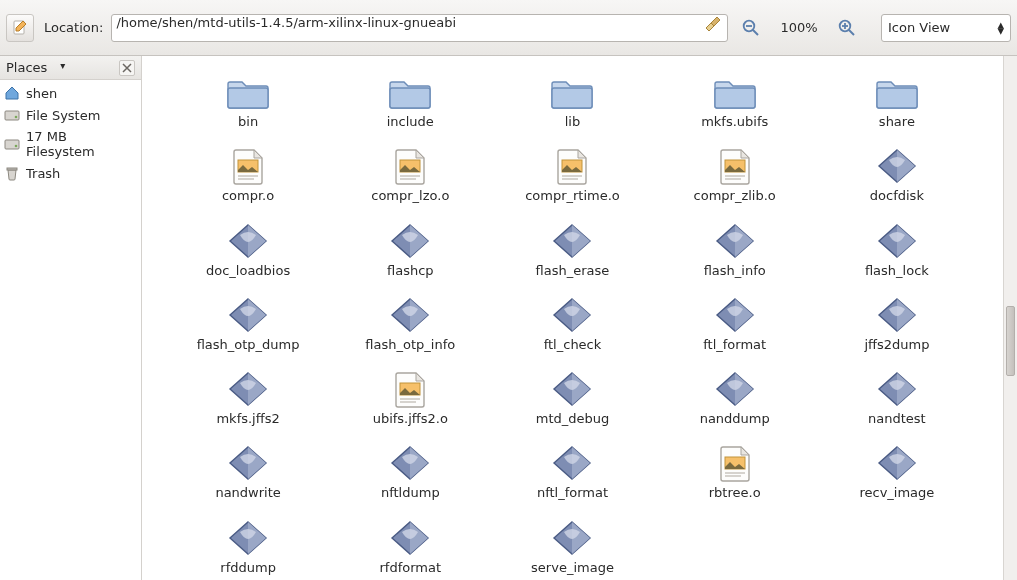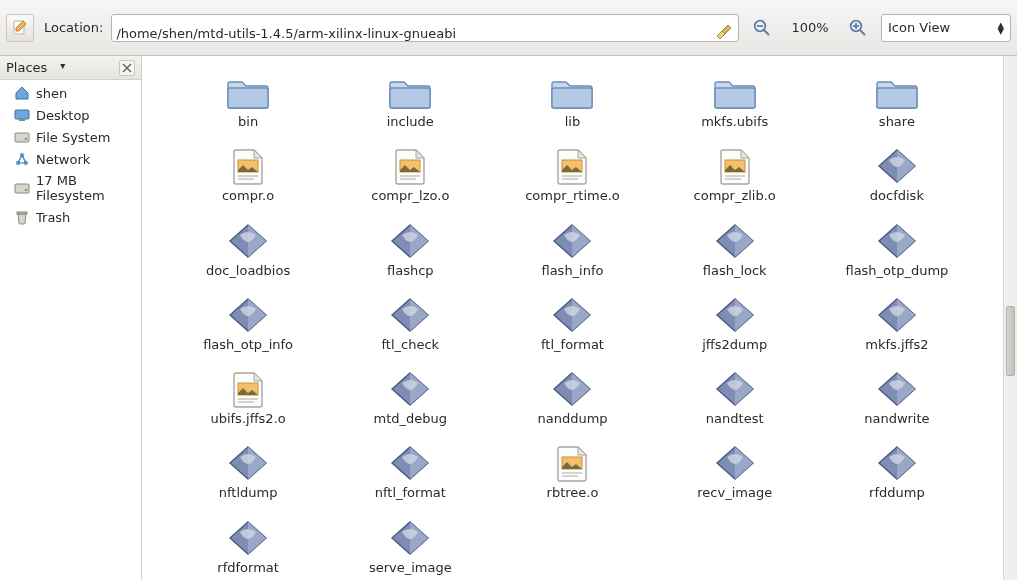--- a/index.html
+++ b/index.html
@@ -1,37 +1,37 @@
 <!DOCTYPE html>
 <html><head>
 <meta charset="utf-8">
 <style>
 * { box-sizing: border-box; margin: 0; padding: 0; font-family: "DejaVu Sans", "Liberation Sans", sans-serif; font-size: 13px; color: #2a2a2a; }
 body { width: 1017px; height: 580px; background: #fff; overflow: hidden; display: flex; flex-direction: column; }
 .toolbar { height: 56px; background: linear-gradient(to bottom, #f7f6f5, #e9e7e4); border-bottom: 1px solid #c6c3bf; display: flex; align-items: center; padding: 0 6px; gap: 6px; }
 .tb-btn { width: 28px; height: 28px; border: 1px solid #c9c6c2; border-radius: 3px; background: linear-gradient(to bottom,#fcfbfa,#e4e1de); display:flex; align-items:center; justify-content:center; cursor:pointer; }
 .tb-btn svg { width:18px; height:18px; }
 .loc-label { margin: 0 2px 0 4px; }
-.loc-field { flex: 1; display:flex; align-items:flex-end; height:28px; background:#fff; border:1px solid #b7b4b0; border-radius:3px; padding:0 4px; }
+.loc-field { flex: 1; display:flex; align-items:flex-start; height:28px; background:#fff; border:1px solid #b7b4b0; border-radius:3px; padding:0 4px; }
 .loc-field input { flex:1; border:none; outline:none; font-size:13px; background:transparent; }
 .broom { width:18px; height:18px; }
 .zoom-group { display:flex; align-items:center; gap:16px; margin-left:6px; }
 .zoom-btn { width:22px; height:22px; display:flex; align-items:center; justify-content:center; cursor:pointer; }
 .zoom-btn svg{width:18px;height:18px;}
 .zoom-label { min-width:42px; text-align:center; }
-.view-select { width:130px; height:28px; background:#fff; border:1px solid #b7b4b0; border-radius:3px; display:flex; align-items:center; justify-content:space-between; padding:0 6px; margin-left:6px; cursor:pointer;}
+.view-select { width:130px; height:28px; background:#fff; border:1px solid #b7b4b0; border-radius:3px; display:flex; align-items:center; justify-content:space-between; padding:0 6px; margin-left:17px; cursor:pointer;}
 .view-select .spinner { display:flex; flex-direction:column; line-height:6px; font-size:9px; color:#666;}
 .main { flex:1; display:flex; overflow:hidden; }
 .sidebar { width:142px; background:#fff; border-right:1px solid #d4d1cd; display:flex; flex-direction:column; }
 .places-header { height:24px; background:linear-gradient(to bottom,#f3f2f0,#e6e4e1); border-bottom:1px solid #d4d1cd; display:flex; align-items:center; justify-content:space-between; padding:0 6px;}
 .places-header .label{ font-weight:400; display:flex; align-items:flex-start; gap:13px;}
 .places-header .chev{ font-size:10px;}
 .places-header .close{ width:16px;height:16px; border:1px solid #c9c6c2; border-radius:2px; display:flex;align-items:center;justify-content:center; cursor:pointer; background:#f6f5f3;}
 .places-list { padding:2px 0; }
-.place-item { display:flex; align-items:center; gap:6px; padding:3px 14px; cursor:pointer; }
+.place-item { display:flex; align-items:center; gap:6px; padding:3px 4px; cursor:pointer; }
 .place-item .pi-icon{ width:16px; height:16px; flex-shrink:0; display:flex;align-items:center;justify-content:center;}
 .content-wrap{ flex:1; position:relative; background:#fff; overflow:hidden;}
 .content { position:absolute; inset:0 14px 0 0; overflow:auto; padding:12px 30px 20px 30px; }
 .grid { display:grid; grid-template-columns: repeat(5, 1fr); column-gap:10px; row-gap:10px; }
 .file-item { display:flex; flex-direction:column; align-items:center; padding:2px; cursor:pointer; text-align:center;}
 .file-item .fi-icon { width:48px; height:44px; display:flex; align-items:center; justify-content:center;}
 .file-item .fi-label { font-size:13px; line-height:1.25; max-width:140px; word-break:break-word;}
 .vscrollbar { position:absolute; right:0; top:0; bottom:0; width:14px; background:#f1efed; border-left:1px solid #d8d5d1;}
 .vscrollbar .thumb{ position:absolute; left:2px; right:2px; top:250px; height:70px; background:linear-gradient(to right,#d7d4d0,#c4c0bc); border:1px solid #b3afab; border-radius:2px;}
 
@@ -158,40 +158,24 @@
           <span class="pi-icon">
             <svg viewBox="0 0 16 16" width="16" height="16">
               <use href="#p-home"></use>
             </svg>
           </span>
           <span>shen</span>
         </div>
         <div class="place-item">
           <span class="pi-icon">
             <svg viewBox="0 0 16 16" width="16" height="16">
-              <use href="#p-desktop"></use>
-            </svg>
-          </span>
-          <span>Desktop</span>
-        </div>
-        <div class="place-item">
-          <span class="pi-icon">
-            <svg viewBox="0 0 16 16" width="16" height="16">
               <use href="#p-disk"></use>
             </svg>
           </span>
           <span>File System</span>
-        </div>
-        <div class="place-item">
-          <span class="pi-icon">
-            <svg viewBox="0 0 16 16" width="16" height="16">
-              <use href="#p-network"></use>
-            </svg>
-          </span>
-          <span>Network</span>
         </div>
         <div class="place-item">
           <span class="pi-icon">
             <svg viewBox="0 0 16 16" width="16" height="16">
               <use href="#p-disk"></use>
             </svg>
           </span>
           <span>17 MB Filesystem</span>
         </div>
         <div class="place-item">
@@ -303,20 +287,28 @@
               </svg>
             </span>
             <span class="fi-label">flashcp</span>
           </div>
           <div class="file-item">
             <span class="fi-icon">
               <svg viewBox="0 0 44 40">
                 <use href="#ico-binary"></use>
               </svg>
             </span>
+            <span class="fi-label">flash_erase</span>
+          </div>
+          <div class="file-item">
+            <span class="fi-icon">
+              <svg viewBox="0 0 44 40">
+                <use href="#ico-binary"></use>
+              </svg>
+            </span>
             <span class="fi-label">flash_info</span>
           </div>
           <div class="file-item">
             <span class="fi-icon">
               <svg viewBox="0 0 44 40">
                 <use href="#ico-binary"></use>
               </svg>
             </span>
             <span class="fi-label">flash_lock</span>
           </div>

